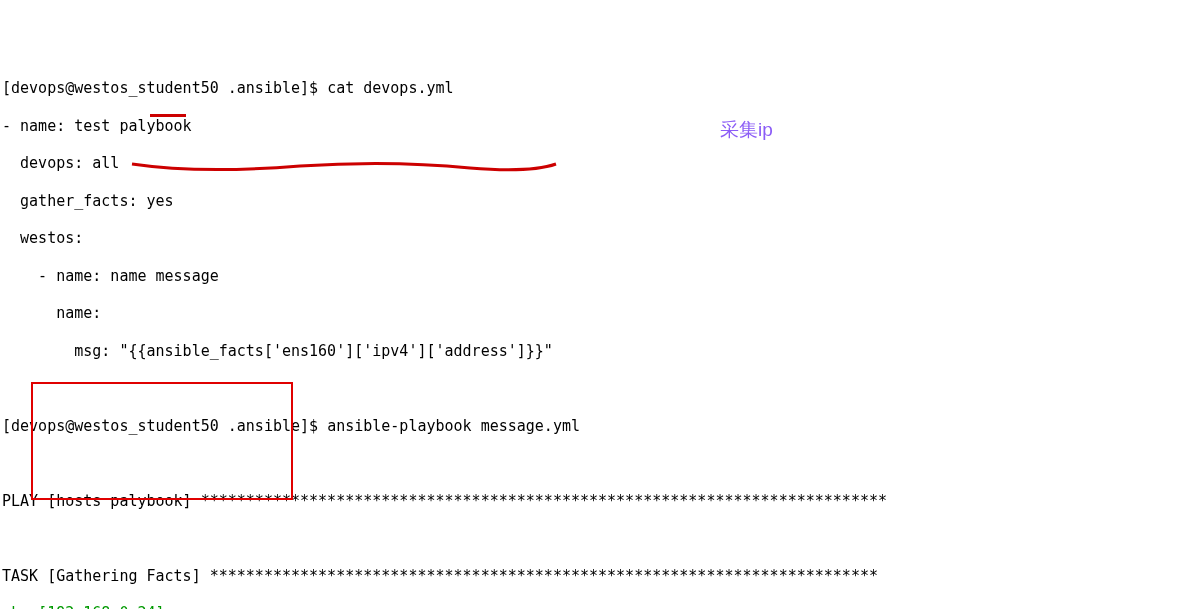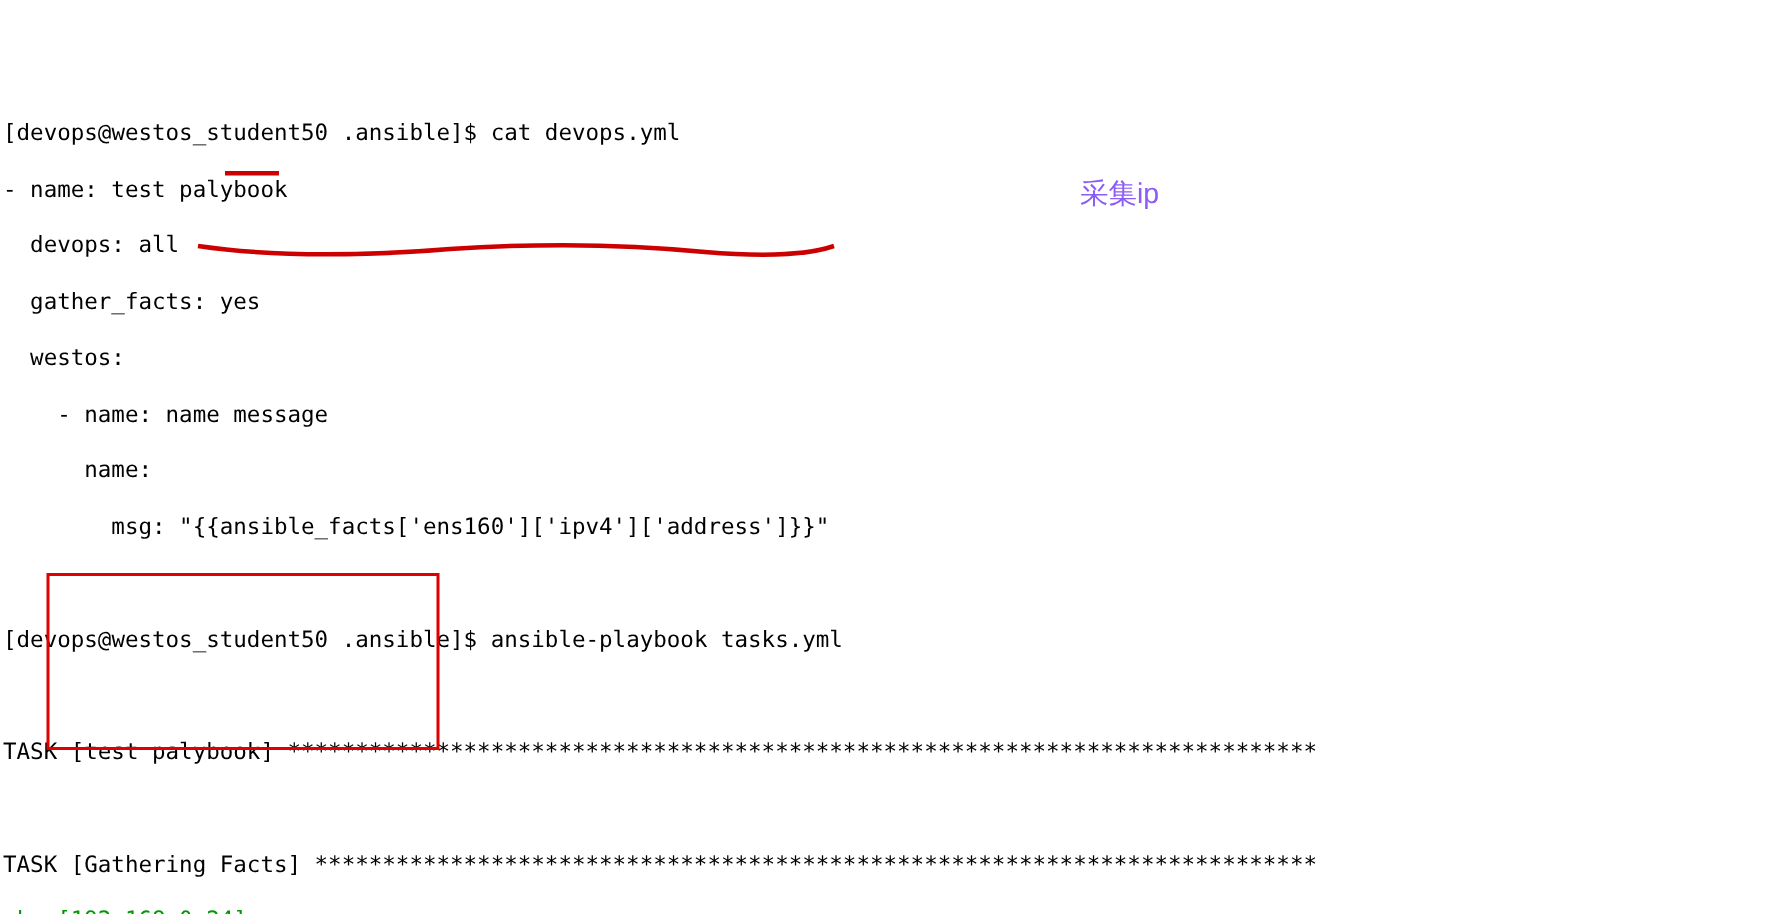--- a/index.html
+++ b/index.html
@@ -58,23 +58,23 @@
 
 <div class="line">[<span>devops</span>@<span>westos_student50</span> <span>.ansible</span>]$ <span>cat devops.yml</span></div>
 <div class="line">- name: test palybook</div>
 <div class="line">  devops: all</div>
 <div class="line">  gather_facts: yes</div>
 <div class="line">  westos:</div>
 <div class="line">    - name: name message</div>
 <div class="line">      name:</div>
 <div class="line">        msg: "{{ansible_facts['ens160']['ipv4']['address']}}"</div>
 <div class="line"> </div>
-<div class="line">[<span>devops</span>@<span>westos_student50</span> <span>.ansible</span>]$ <span>ansible-playbook tasks.yml</span></div>
+<div class="line">[<span>devops</span>@<span>westos_student50</span> <span>.ansible</span>]$ <span>ansible-playbook message.yml</span></div>
 <div class="line"> </div>
-<div class="line">TASK [test palybook] ****************************************************************************</div>
+<div class="line">PLAY [hosts palybook] ****************************************************************************</div>
 <div class="line"> </div>
 <div class="line">TASK [Gathering Facts] **************************************************************************</div>
 <div class="line green">ok: [192.168.0.24]</div>
 
 
 
 
 
 
 

